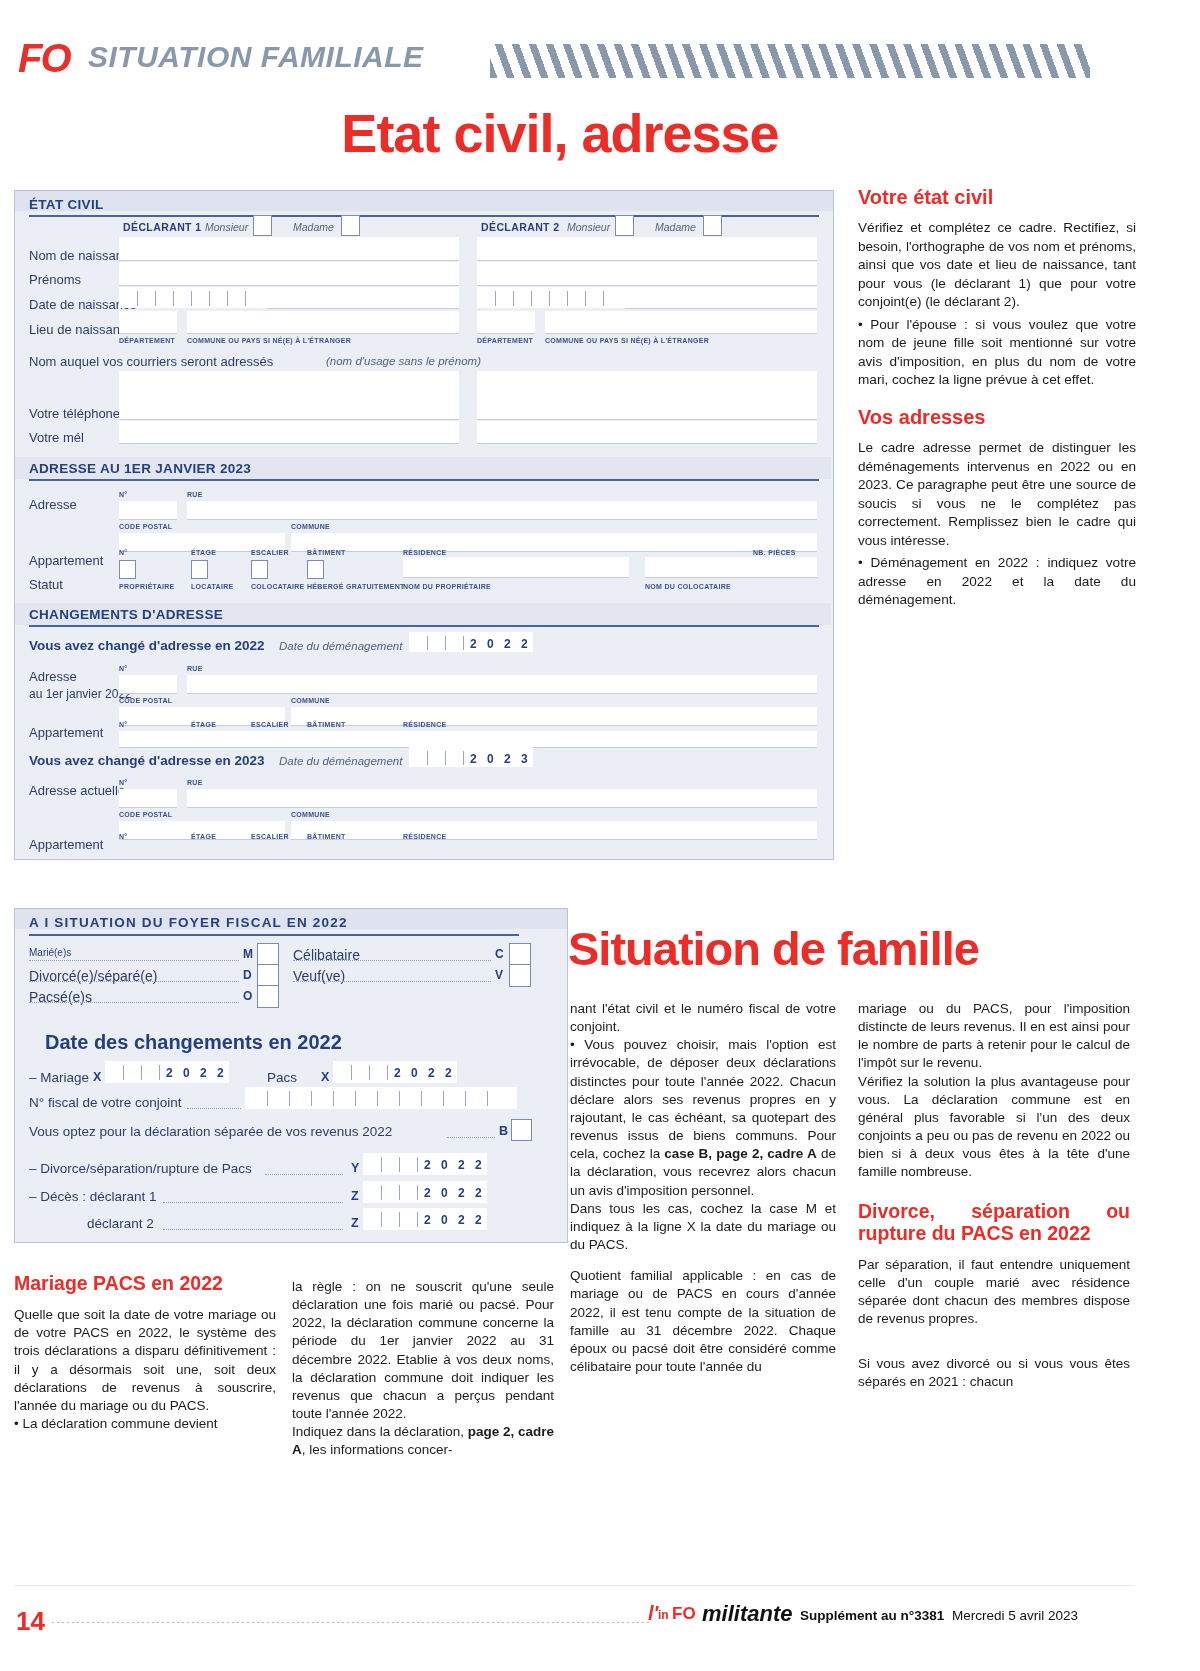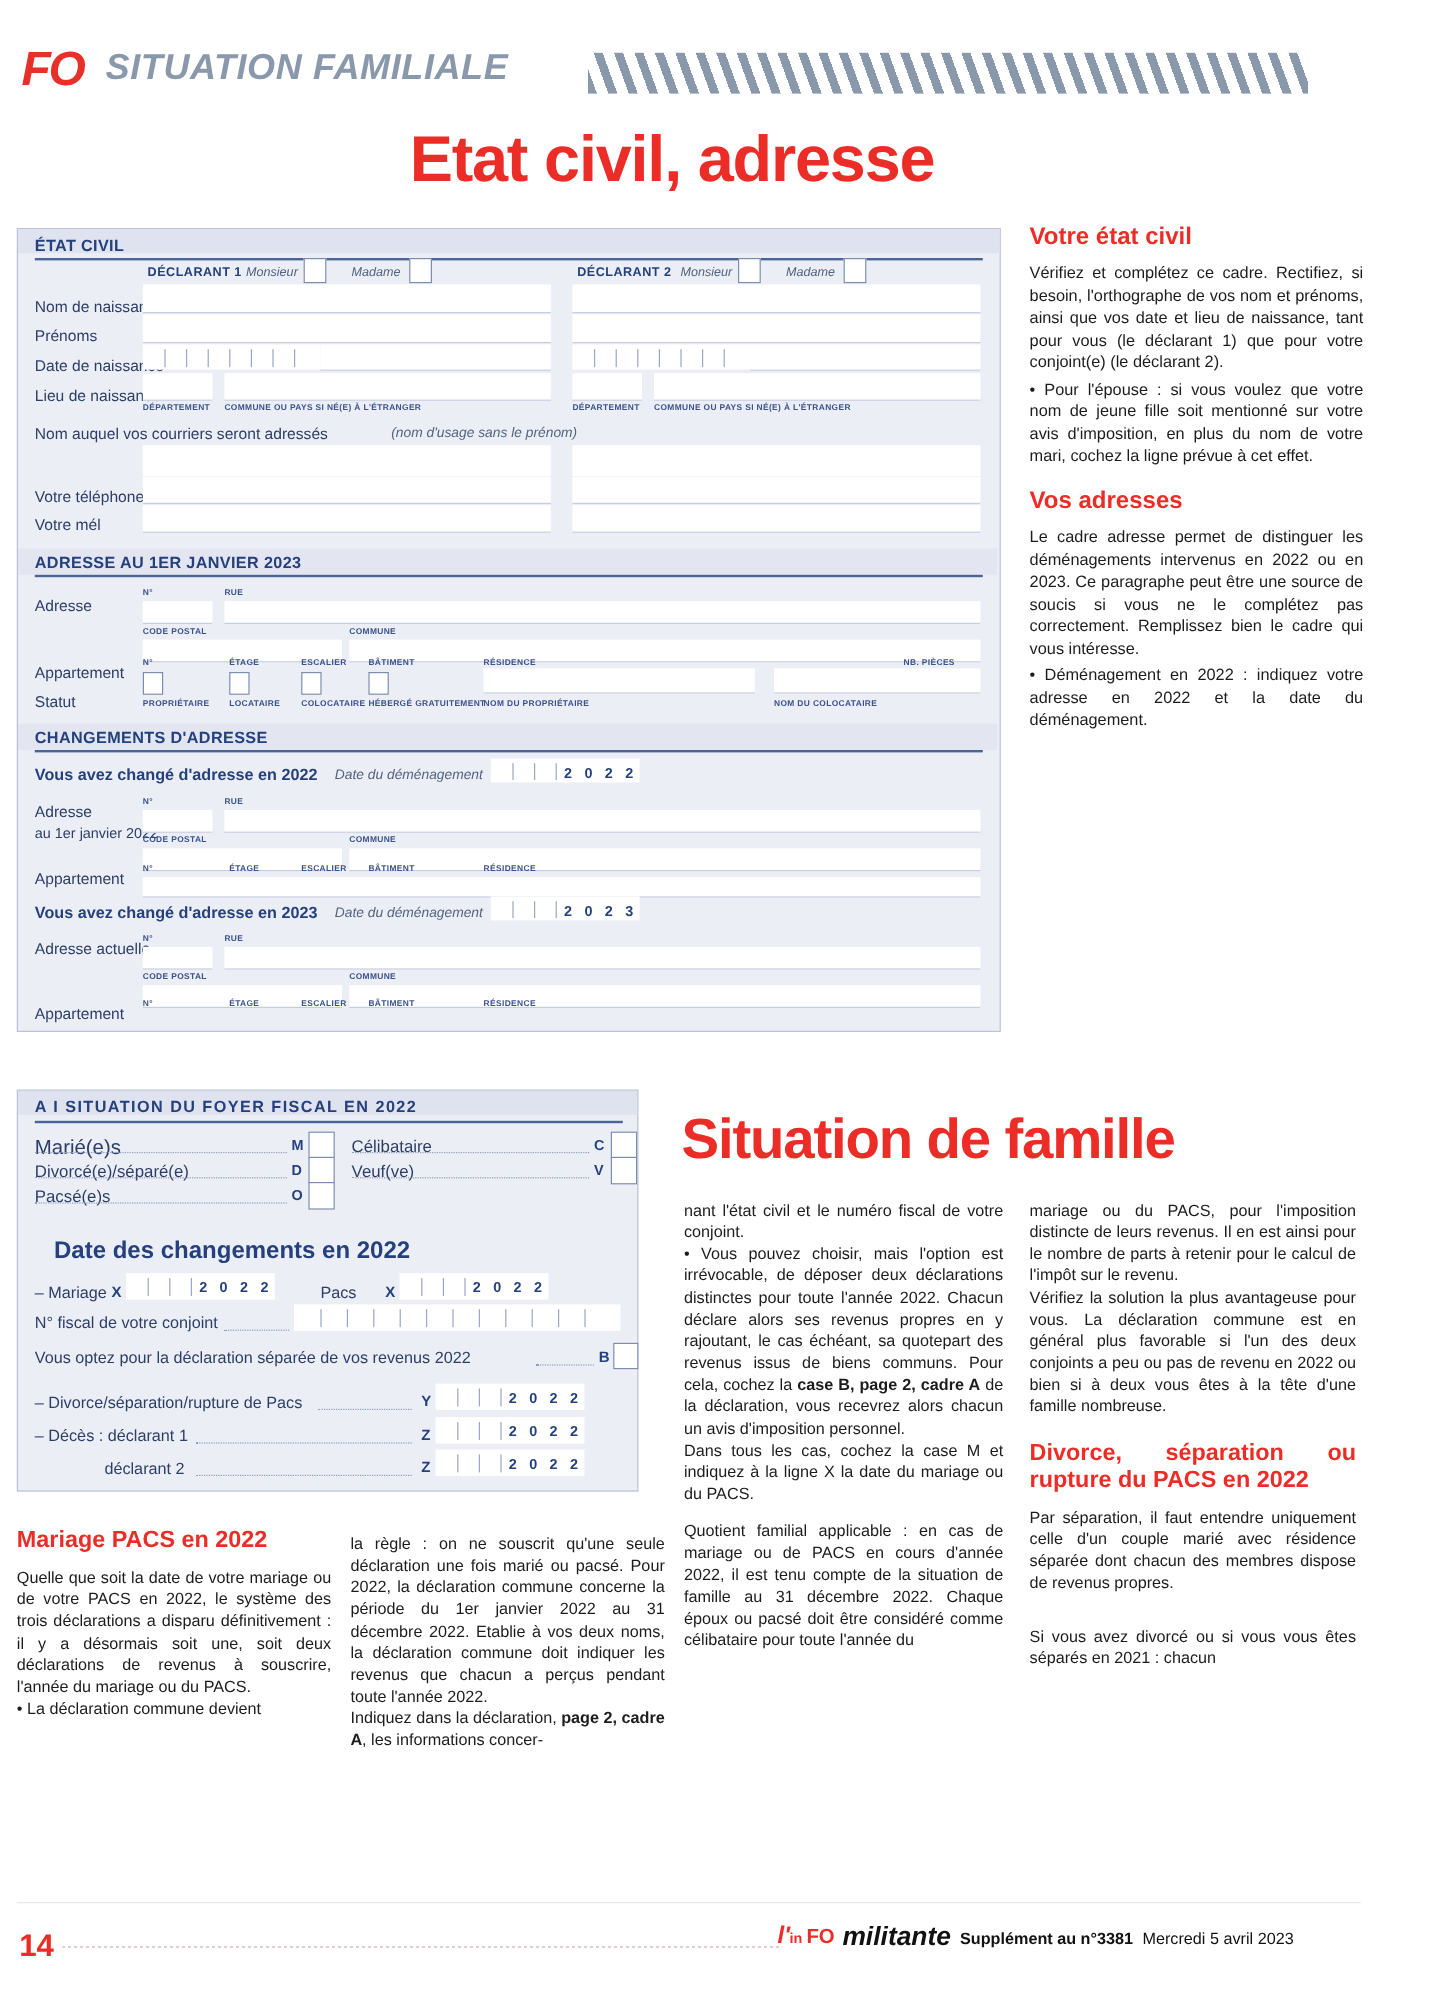--- a/index.html
+++ b/index.html
@@ -40,21 +40,21 @@
   .stripe{position:absolute;background:#e3e6f1;}
 
   
   .rcol{position:absolute;left:858px;width:278px;}
   .rh{font-size:20px;font-weight:bold;color:#ec2d27;margin:0 0 11px 0;line-height:1.12;}
   .rp{font-size:13.6px;line-height:1.36;text-align:justify;margin:0 0 4px 0;color:#1c1c1c;
      hyphens:auto;}
 
   
   .form2{position:absolute;left:14px;top:908px;width:516px;height:333px;
-    background:#eceef6;border:1px solid #b9c2d8;}
+    background:#eceef6;border:1px solid #b9c2d8;padding-left:36px;}
 
   
   .headline2{position:absolute;left:568px;top:925px;width:536px;
     font-size:47px;font-weight:bold;color:#ec2d27;letter-spacing:-1px;line-height:1;}
 
   
   .tcol{position:absolute;width:272px;font-size:13.5px;line-height:1.345;
     text-align:justify;color:#1c1c1c;}
   .tcol p{margin:0 0 0 0;}
   .ch{font-size:19.5px;font-weight:bold;color:#ec2d27;line-height:1.13;margin:0 0 12px 0;}
@@ -250,21 +250,21 @@
   <div class="rh" style="margin-top:16px;">Vos adresses</div>
   <p class="rp">Le cadre adresse permet de distinguer les déménagements intervenus en 2022 ou en 2023. Ce paragraphe peut être une source de soucis si vous ne le complétez pas correctement. Remplissez bien le cadre qui vous intéresse.</p>
   <p class="rp">• Déménagement en 2022 : indiquez votre adresse en 2022 et la date du déménagement.</p>
 </div>
 
 <div class="form2">
   <div class="f-band" style="top:0;"></div>
   <div class="sec-title" style="left:14px;top:6px;letter-spacing:1.2px;">A I SITUATION DU FOYER FISCAL EN 2022</div>
   <div class="sec-rule" style="left:14px;top:25px;width:490px;"></div>
 
-  <div class="rowlabel" style="left:14px;top:38px;font-size:17px;">Marié(e)s</div>
+  <div class="rowlabel" style="left:14px;top:38px;font-size:10px;">Marié(e)s</div>
   <div style="position:absolute;left:14px;top:51px;width:210px;border-bottom:1px dotted #8d9cbb;"></div>
   <div style="position:absolute;left:228px;top:38px;font-size:12px;font-weight:bold;color:#24417d;">M</div>
   <div class="chk" style="left:242px;top:34px;width:20px;height:21px;"></div>
 
   <div class="rowlabel" style="left:14px;top:59px;font-size:14px;">Divorcé(e)/séparé(e)</div>
   <div style="position:absolute;left:14px;top:72px;width:210px;border-bottom:1px dotted #8d9cbb;"></div>
   <div style="position:absolute;left:228px;top:59px;font-size:12px;font-weight:bold;color:#24417d;">D</div>
   <div class="chk" style="left:242px;top:55px;width:20px;height:21px;"></div>
 
   <div class="rowlabel" style="left:14px;top:80px;font-size:14px;">Pacsé(e)s</div>

